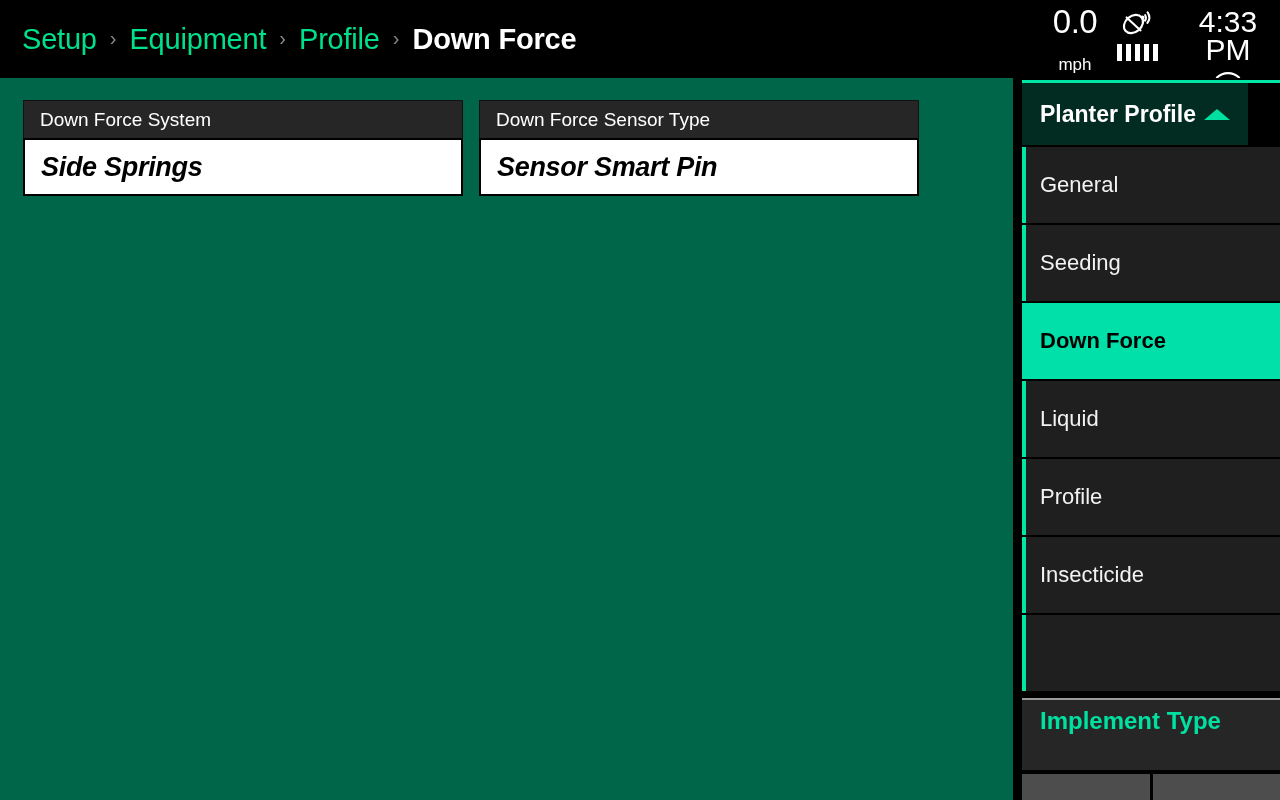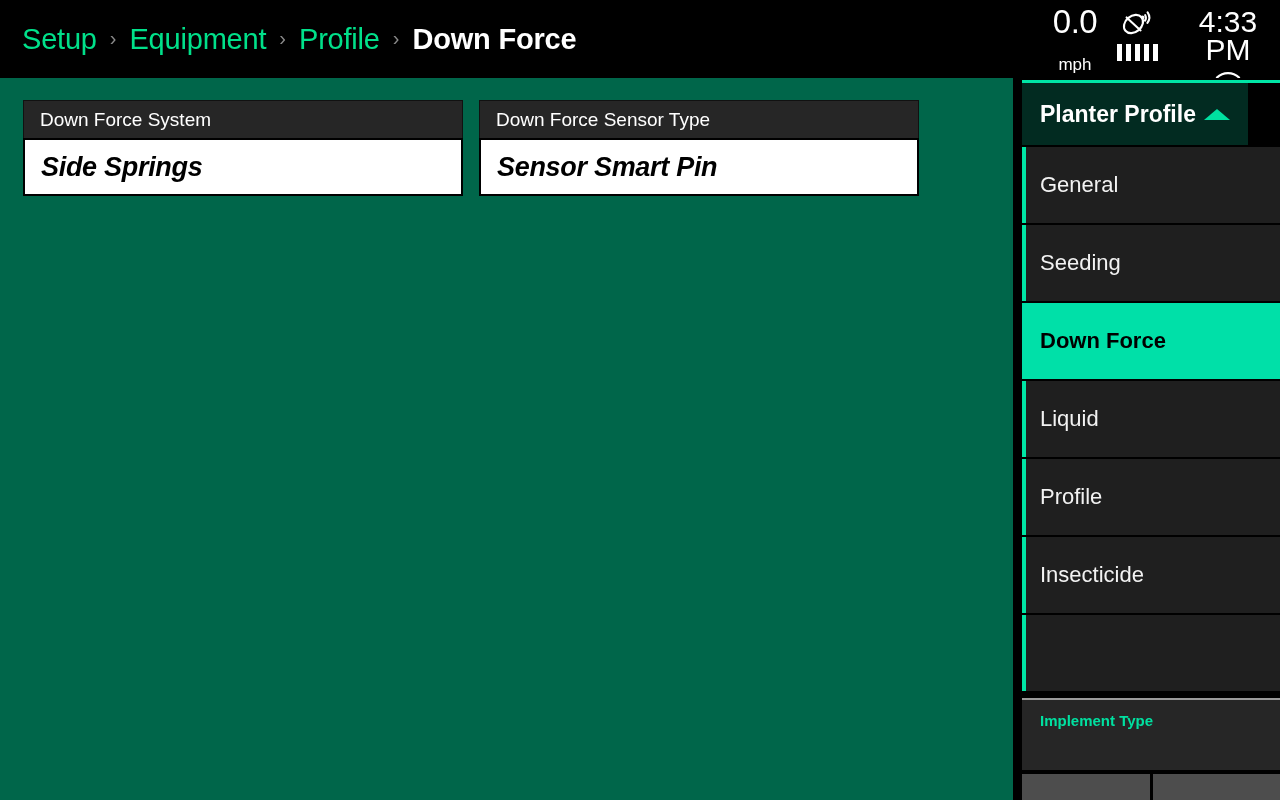--- a/index.html
+++ b/index.html
@@ -241,21 +241,21 @@
 
   .implement-box {
     position: absolute;
     left: 9px; top: 620px;
     width: 258px; height: 72px;
     background: #262626;
     border-top: 2px solid #9A9A9A;
     padding: 8px 0 0 18px;
   }
   .implement-label {
-    font-size: 15px;
+    font-size: 24px;
     font-weight: bold;
     color: #00E0A0;
     line-height: 26px;
   }
   .implement-value {
     font-size: 21px;
     color: #FFFFFF;
     line-height: 28px;
     margin-top: 36px;
   }

